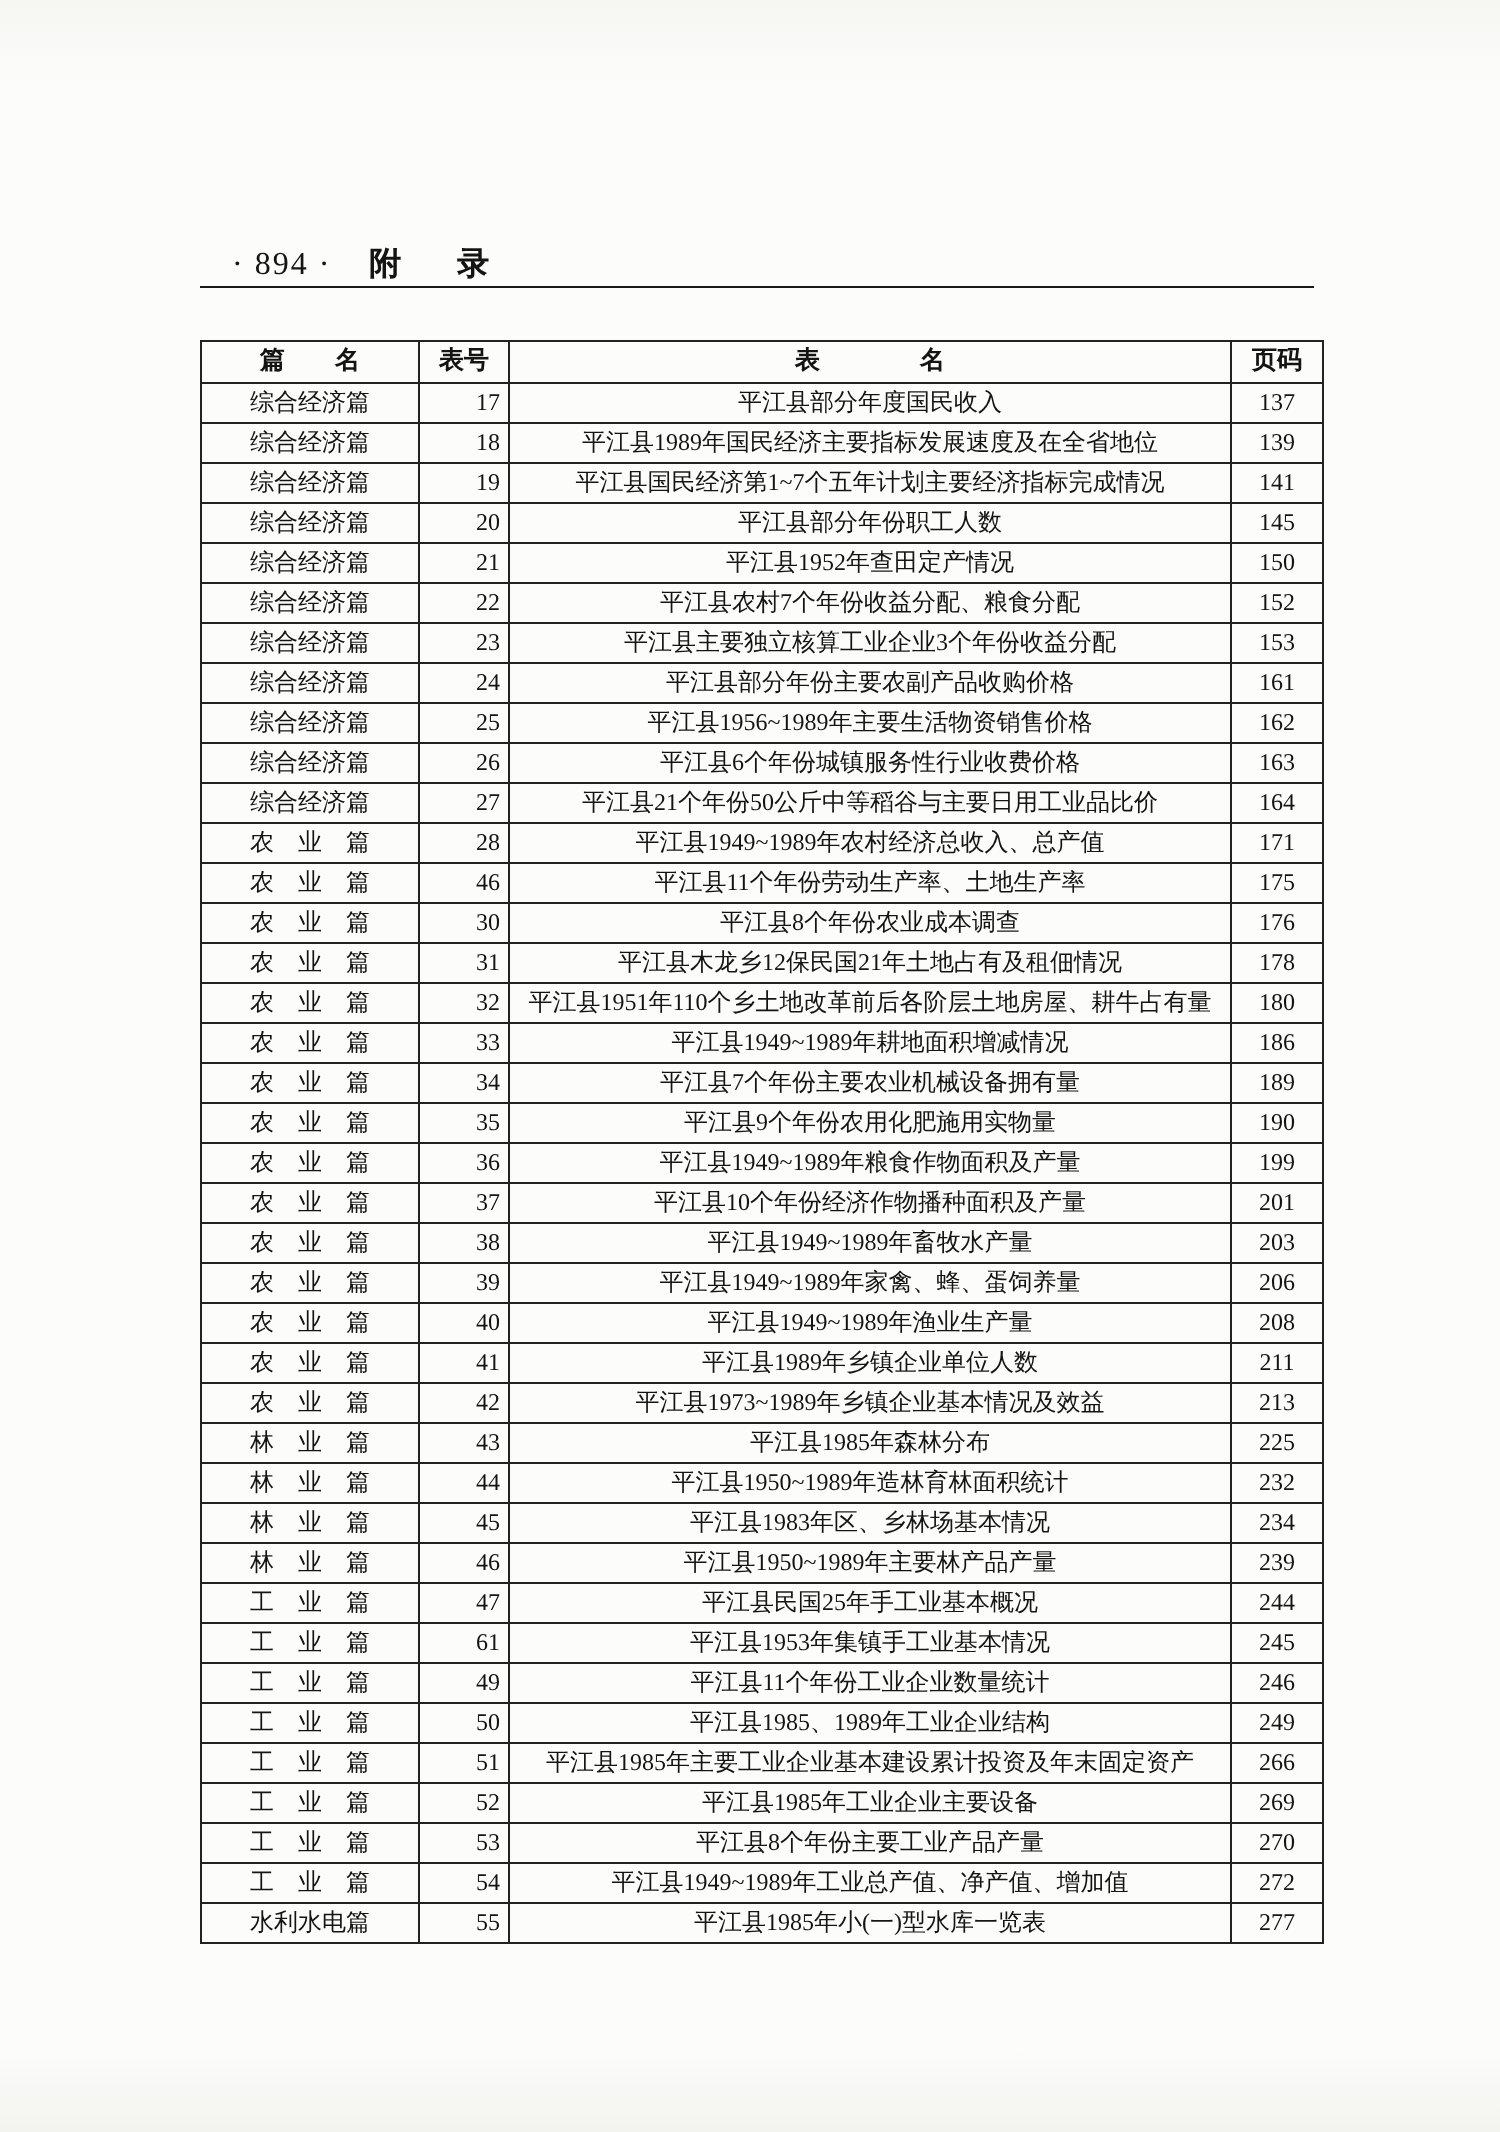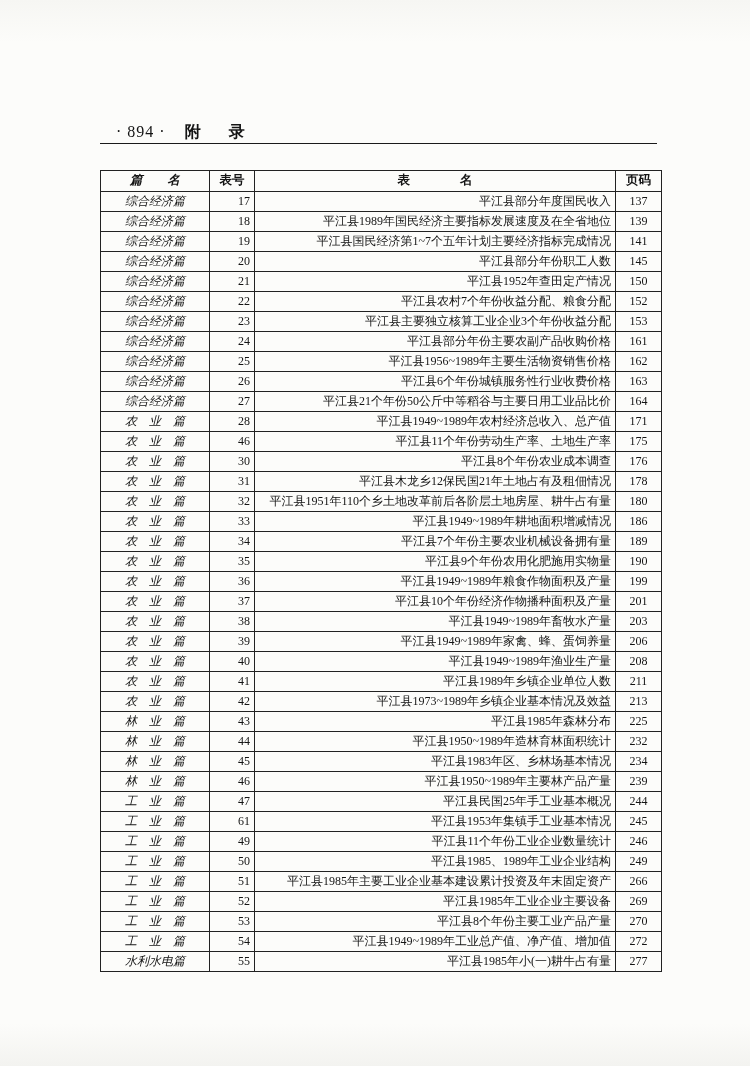--- a/index.html
+++ b/index.html
@@ -70,23 +70,23 @@
     overflow: hidden;
     white-space: nowrap;
   }
   .toc th {
     font-weight: bold;
     font-family: "Liberation Sans", "DejaVu Sans", sans-serif;
     font-size: 12.5px;
     text-align: center;
     height: 16px;
   }
-  .col-section { width: 100px; text-align: center; font-style: italic; }
+  .col-section { width: 100px; text-align: center; }
   .col-no      { width: 36px;  text-align: right; font-family: "Liberation Serif", serif; }
-  .col-title   { width: 352px; text-align: right; }
+  .col-title   { width: 352px; text-align: center; }
   .col-page    { width: 37px;  text-align: center; }
 </style>
 </head>
 <body>
 
 <div class="sheet">
 
   <div class="running-head">
     <span class="pagenum">· 894 ·</span>
     <span class="sect">附　录</span>
@@ -330,20 +330,20 @@
           </tr>
           <tr>
             <td class="col-section">工　业　篇</td>
             <td class="col-no">54</td>
             <td class="col-title">平江县1949~1989年工业总产值、净产值、增加值</td>
             <td class="col-page">272</td>
           </tr>
           <tr>
             <td class="col-section">水利水电篇</td>
             <td class="col-no">55</td>
-            <td class="col-title">平江县1985年小(一)耕牛占有量</td>
+            <td class="col-title">平江县1985年小(一)型水库一览表</td>
             <td class="col-page">277</td>
           </tr>
         </tbody>
     </table>
   </div>
 
 </div>
 
 </body></html>

